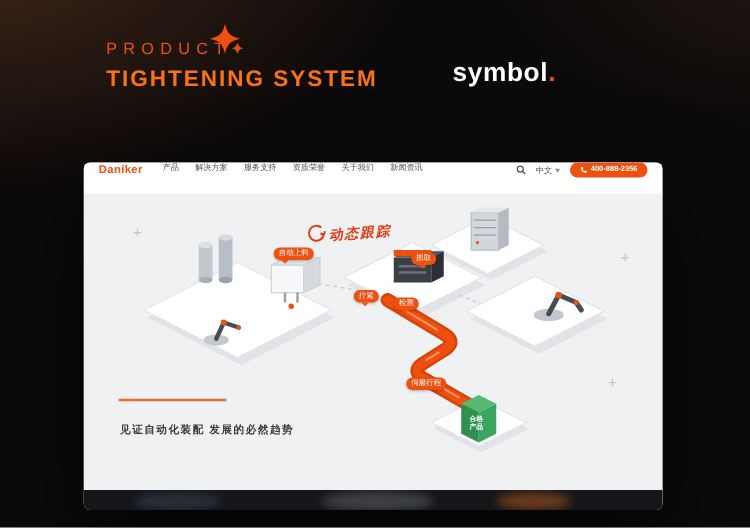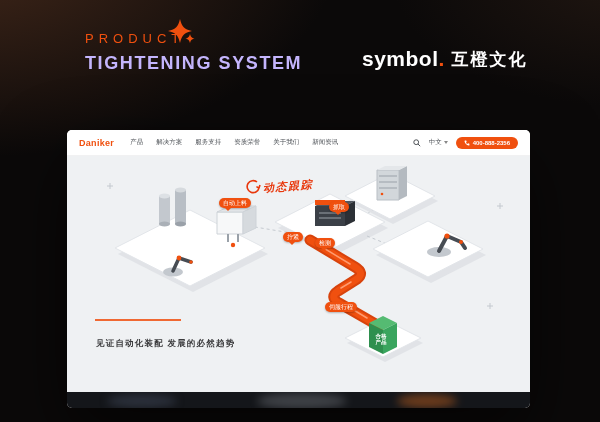--- a/index.html
+++ b/index.html
@@ -10,34 +10,34 @@
     background:
       radial-gradient(120% 95% at -6% -12%, #43281a 0%, rgba(24,15,11,0) 52%),
       radial-gradient(70% 55% at 104% -5%, #201611 0%, rgba(10,8,7,0) 55%),
       #0b0909;
   }
 
   
   .eyebrow { position:absolute; left:85px; top:31px; color:#f0500f;
     font-size:13px; font-weight:400; letter-spacing:5px; }
   .sparkle { position:absolute; left:163px; top:18px; }
-  .poster-title { position:absolute; left:85px; top:53px; color:#c4b5fd;
+  .poster-title { position:absolute; left:85px; top:53px; color:#f97316;
     font-size:18px; font-weight:700; letter-spacing:1.6px; }
   .brandwrap { position:absolute; left:362px; top:47px; display:flex;
-    align-items:flex-end; gap:7px; }
+    align-items:flex-start; gap:7px; }
   .brand-name { color:#ffffff; font-size:21px; font-weight:800; letter-spacing:.5px; }
   .brand-dot  { color:#f0500f; font-size:21px; font-weight:800; }
   .brand-cn   { color:#ffffff; font-size:17px; font-weight:700; letter-spacing:2px; }
 
   
   .site-card { position:absolute; left:67px; top:130px; width:463px; height:278px;
     background:#ffffff; border-radius:5px; overflow:hidden;
     box-shadow:0 28px 70px rgba(0,0,0,.6); }
 
-  .site-header { height:26px; display:flex; align-items:center; padding:0 12px;
+  .site-header { height:26px; display:flex; align-items:flex-start; padding:0 12px;
     background:#ffffff; border-bottom:1px solid #f1f1f2; }
   .logo { color:#f0500f; font-weight:800; font-size:9px; letter-spacing:.3px; margin-right:16px; }
   .nav { display:flex; gap:13px; }
   .nav-item { font-size:6.5px; color:#4f5358; cursor:pointer; }
   .hdr-right { margin-left:auto; display:flex; align-items:center; gap:8px; }
   .search-btn { display:flex; align-items:center; cursor:pointer; }
   .lang { display:flex; align-items:center; gap:2px; font-size:6.5px; color:#4f5358; cursor:pointer; }
   .chev { width:0; height:0; border-left:2.5px solid transparent;
     border-right:2.5px solid transparent; border-top:3px solid #888; }
   .phone-btn { background:#f0500f; color:#fff; font-size:6px; font-weight:700;
@@ -89,21 +89,20 @@
 <body>
 
 <div class="eyebrow">PRODUCT</div>
 <svg class="sparkle" width="34" height="30" viewBox="0 0 34 30">
   <path d="M17 1 C19 9 21 11 29 13 C21 15 19 17 17 25 C15 17 13 15 5 13 C13 11 15 9 17 1 Z" fill="#f0500f"></path>
   <path d="M27 16 C27.8 19 28.6 19.8 31.5 20.6 C28.6 21.4 27.8 22.2 27 25.2 C26.2 22.2 25.4 21.4 22.5 20.6 C25.4 19.8 26.2 19 27 16 Z" fill="#f0500f"></path>
 </svg>
 <div class="poster-title">TIGHTENING SYSTEM</div>
 <div class="brandwrap">
   <span><span class="brand-name">symbol</span><span class="brand-dot">.</span></span>
-  <span class="brand-cn">互橙文化</span>
 </div>
 
 <div class="site-card">
 
   <div class="site-header">
     <div class="logo">Daniker</div>
     <div class="nav">
       <span class="nav-item">产品</span>
       <span class="nav-item">解决方案</span>
       <span class="nav-item">服务支持</span>

